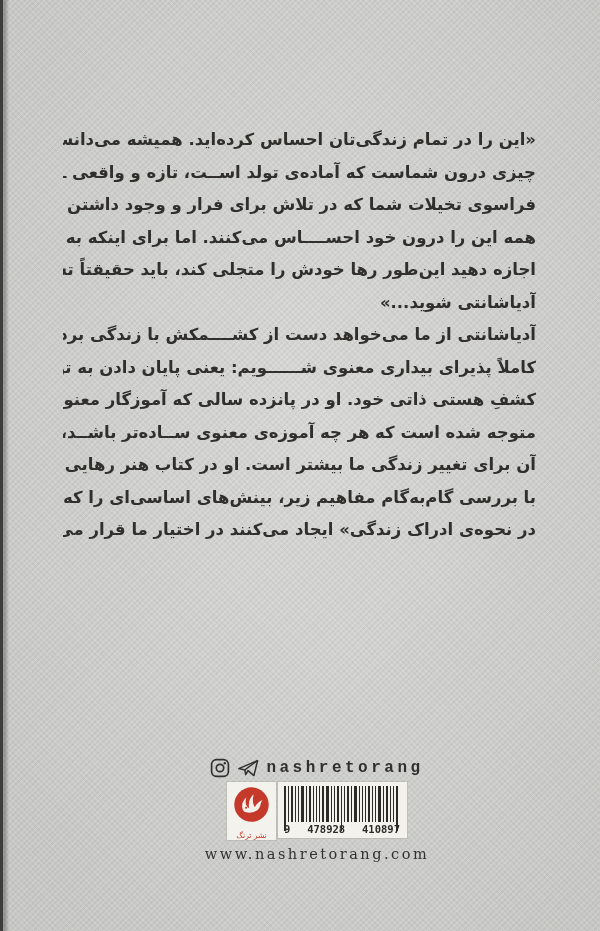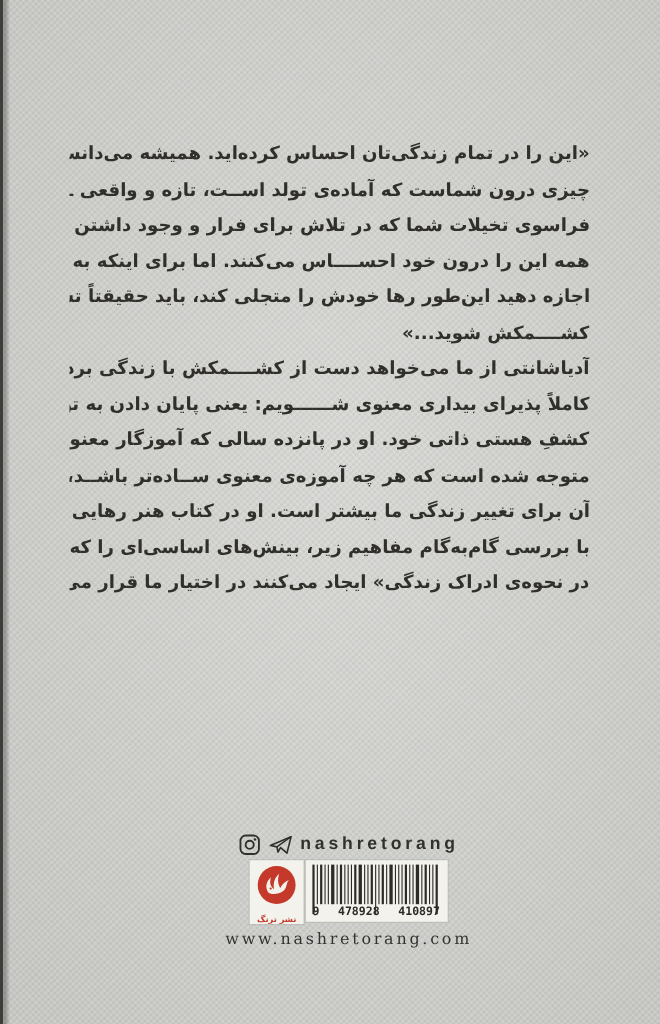--- a/index.html
+++ b/index.html
@@ -23,27 +23,27 @@
   .blurb .line{
     height:32.5px;line-height:32.5px;white-space:nowrap;
     text-align:justify;text-align-last:justify;overflow:hidden;
   }
   .blurb .line.short{text-align-last:right;}
   
   .footer{position:absolute;top:755px;left:0;width:600px;
     display:flex;flex-direction:column;align-items:center;transform:translateX(17px);}
   .social-row{display:flex;align-items:center;height:26px;margin-bottom:1px;color:#32302d;}
   .social-row .icon{display:inline-flex;margin-right:7px;}
-  .handle{font-family:Liberation Sans, sans-serif;font-weight:700;font-size:16px;
+  .handle{font-family:Liberation Mono, monospace;font-weight:700;font-size:16px;
     letter-spacing:3.5px;color:#32302d;}
   .code-row{display:flex;align-items:flex-start;gap:2px;}
   .logo-box{width:49px;height:58px;background:#f3f2ec;display:flex;flex-direction:column;
     align-items:center;justify-content:flex-start;padding-top:3px;box-sizing:border-box;
     box-shadow:0 0 0 1px rgba(160,160,155,0.35);}
-  .logo-name{font-size:7.5px;font-weight:700;color:#c5392b;margin-top:1px;direction:rtl;}
+  .logo-name{font-size:7.5px;font-weight:400;color:#c5392b;margin-top:1px;direction:rtl;}
   .barcode-box{width:129px;height:56px;background:#f3f2ec;box-sizing:border-box;
     padding:4px 6px 0;box-shadow:0 0 0 1px rgba(160,160,155,0.35);}
   .bars{display:flex;gap:2px;height:36px;align-items:flex-start;}
   .bars i{display:block;height:36px;background:#2c2b28;}
   .bars i.guard{height:45px;}
   .digits{display:flex;justify-content:space-between;margin-top:1px;padding:0 1px 0 0;
     font-family:"DejaVu Sans Mono",monospace;font-weight:700;font-size:10.5px;color:#2c2b28;}
   .website{margin-top:6px;font-family:"DejaVu Serif",serif;font-weight:400;
     font-size:14.5px;letter-spacing:2.5px;color:#343230;}
 </style>
@@ -52,21 +52,21 @@
 
 <div class="cover">
   <div class="spine"></div>
 
   <div class="blurb">
       <div class="line">«این را در تمام زندگی‌تان احساس کرده‌اید. همیشه می‌دانسته‌اید</div>
       <div class="line">چیزی درون شماست که آماده‌ی تولد اســت، تازه و واقعی ــ چیزی</div>
       <div class="line">فراسوی تخیلات شما که در تلاش برای فرار و وجود داشتن اســت.</div>
       <div class="line">همه این را درون خود احســــاس می‌کنند. اما برای اینکه به زندگی</div>
       <div class="line">اجازه دهید این‌طور رها خودش را متجلی کند، باید حقیقتاً تسلیم</div>
-      <div class="line short">کشــــمکش شوید...»</div>
+      <div class="line short">آدیاشانتی شوید...»</div>
       <div class="line">آدیاشانتی از ما می‌خواهد دست از کشــــمکش با زندگی برداریم و</div>
       <div class="line">کاملاً پذیرای بیداری معنوی شــــــویم: یعنی پایان دادن به توهم و</div>
       <div class="line">کشفِ هستی ذاتی خود. او در پانزده سالی که آموزگار معنوی بوده،</div>
       <div class="line">متوجه شده است که هر چه آموزه‌ی معنوی ســاده‌تر باشــد، قدرت</div>
       <div class="line">آن برای تغییر زندگی ما بیشتر است. او در کتاب هنر رهایی از رنج،</div>
       <div class="line">با بررسی گام‌به‌گام مفاهیم زیر، بینش‌های اساسی‌ای را که «انقلابی</div>
       <div class="line">در نحوه‌ی ادراک زندگی» ایجاد می‌کنند در اختیار ما قرار می‌دهد.</div>
     </div>
 
   <div class="footer">

